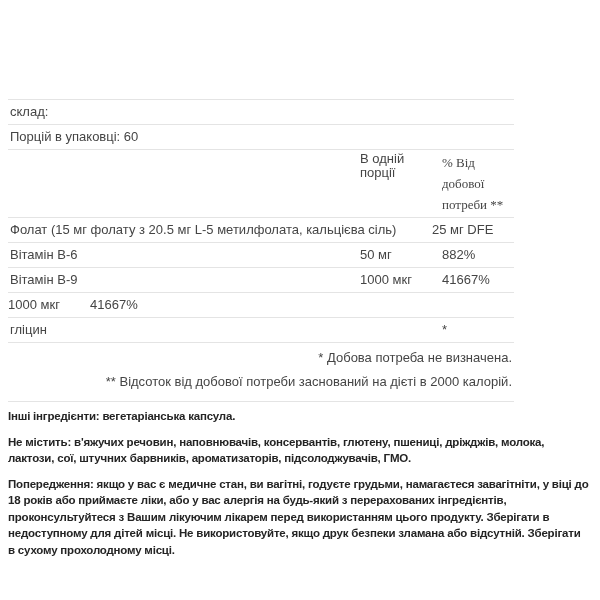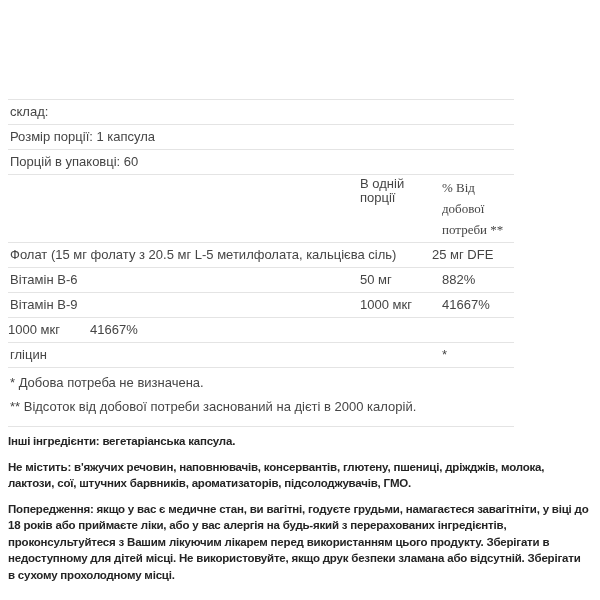--- a/index.html
+++ b/index.html
@@ -32,41 +32,38 @@
   .hdr-row .col-amount { display: flex; align-items: flex-start; padding: 2px 0; }
   .hdr-row .col-dv { display: flex; align-items: center; padding: 2px 0; line-height: 21px; font-family: Liberation Serif, serif; }
   .data-row {
     display: flex;
     border-bottom: 1px solid #e4e4e4;
   }
   .footnotes {
     border-bottom: 1px solid #e4e4e4;
     padding: 3px 2px 7px;
   }
-  .footnote-line { padding: 4px 0 4px; line-height: 16px; }
+  .footnote-line { padding: 4px 0 4px; line-height: 16px; text-align: right; }
   .paragraphs {
     margin: 6px 10px 0 8px;
     color: #242424;
     font-size: 11.5px;
     font-weight: bold;
     line-height: 16.5px;
     letter-spacing: -0.2px;
   }
   .paragraphs p { margin-bottom: 9px; }
 </style>
 </head>
 <body>
 
 <div class="facts-table">
 
   <div class="info-row first">
     <span>склад:</span>
-  </div>
-  <div class="info-row">
-    <span>Розмір порції: 1 капсула</span>
   </div>
   <div class="info-row">
     <span>Порцій в упаковці: 60</span>
   </div>
 
   <div class="hdr-row">
     <div class="col-name"></div>
     <div class="col-amount">
       <span>В одній порції</span>
     </div>

